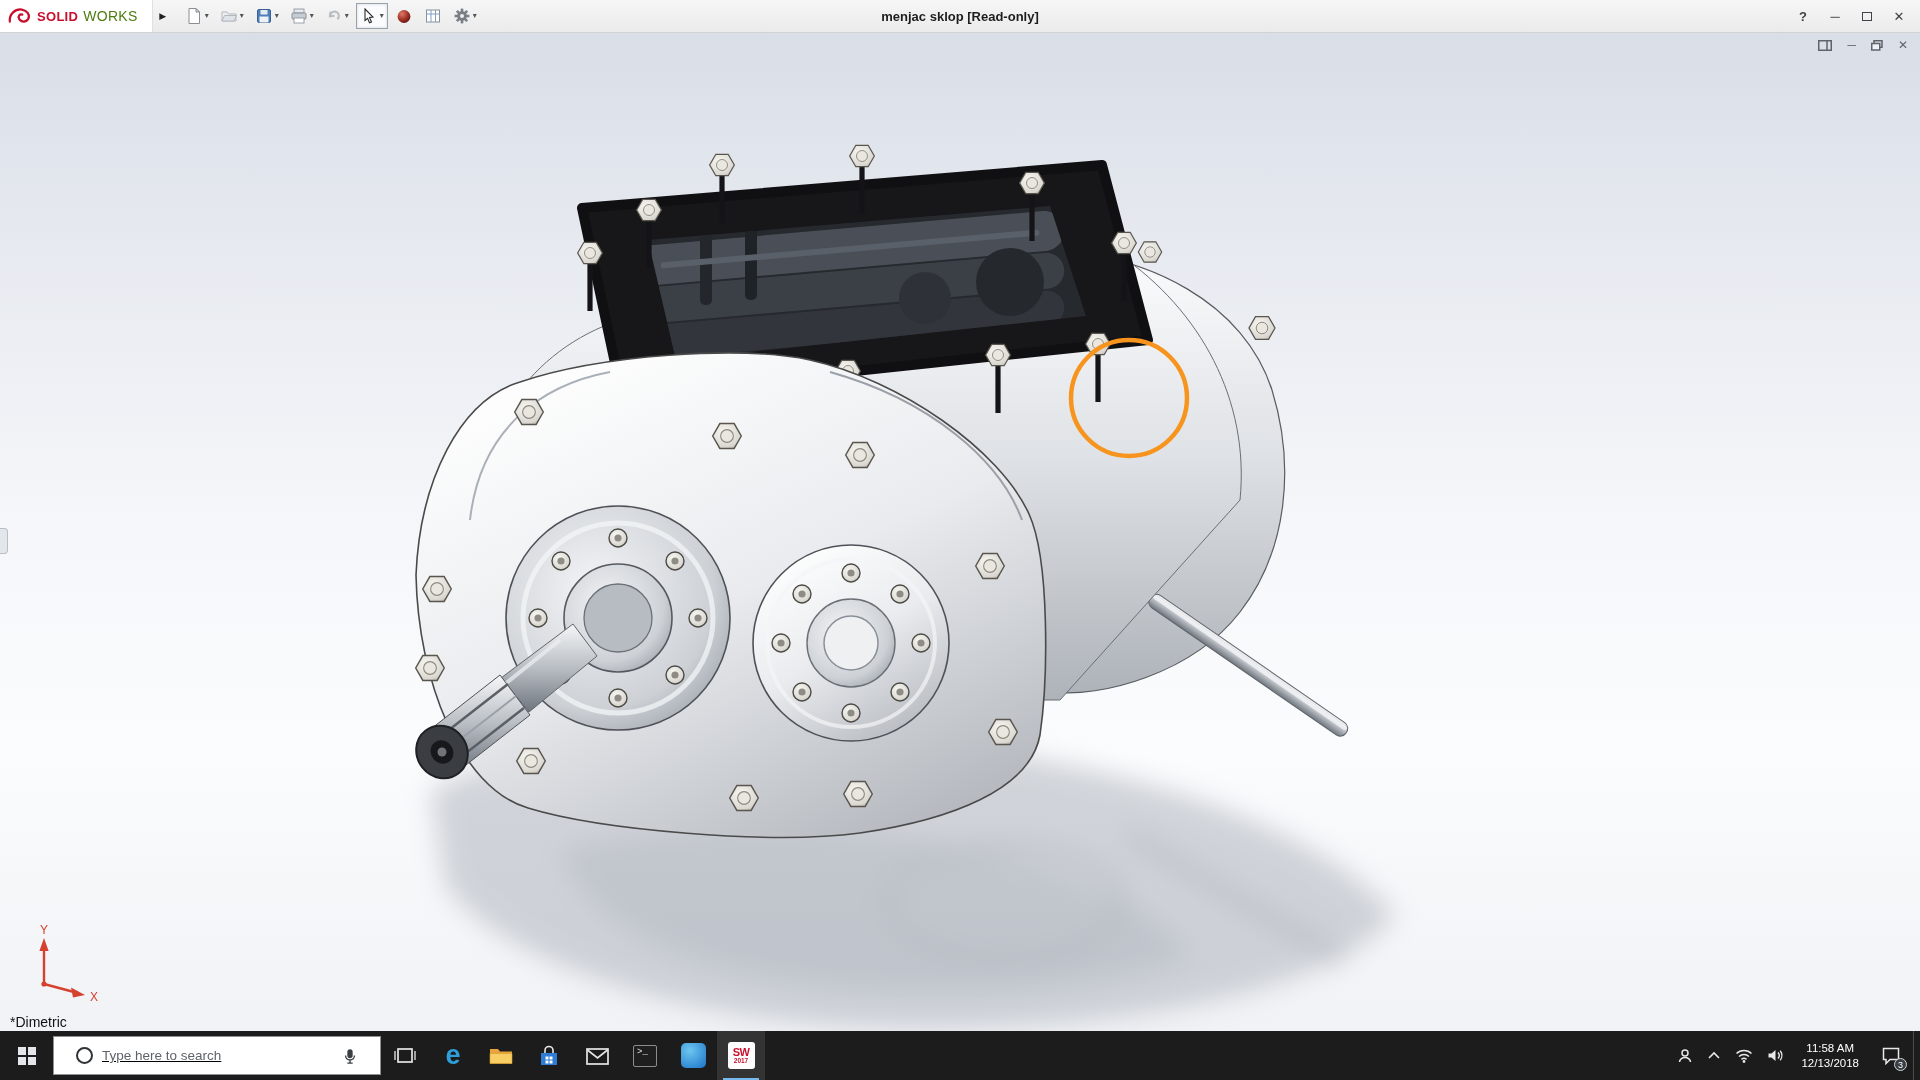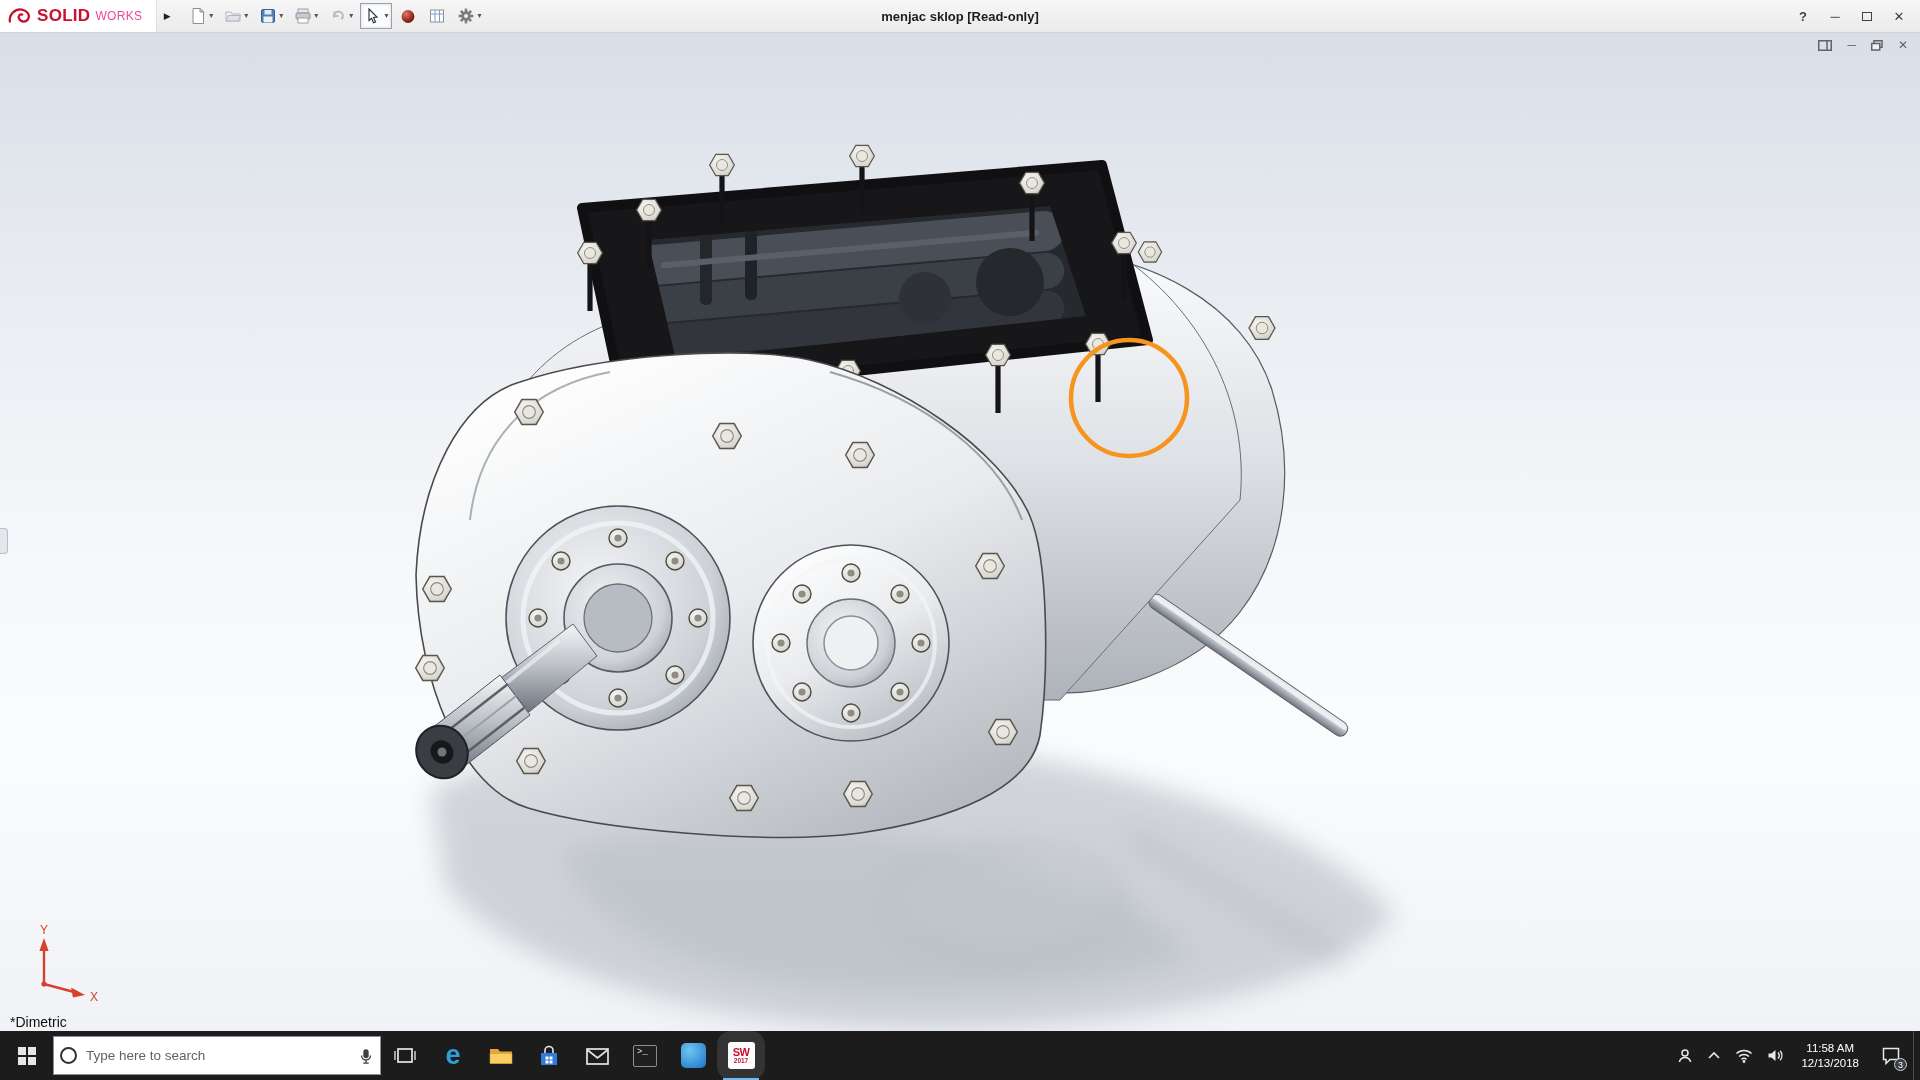--- a/index.html
+++ b/index.html
@@ -1,22 +1,22 @@
 <!DOCTYPE html>
 <html><head>
 <meta charset="utf-8">
 <style>
   * { margin:0; padding:0; box-sizing:border-box; }
   html,body { width:1920px; height:1080px; overflow:hidden; font-family:"Liberation Sans", sans-serif; background:#fff; }
 
   
   .titlebar{position:absolute;top:0;left:0;right:0;height:33px;background:linear-gradient(#f6f6f6,#ebebeb);border-bottom:1px solid #d2d2d2;display:flex;align-items:center;z-index:30;}
   .brand{height:100%;background:#fff;display:flex;align-items:center;gap:5px;padding:0 14px 0 8px;border-right:1px solid #e0e0e0;}
-  .brand-solid{color:#c8102e;font-weight:bold;font-size:17px;letter-spacing:.3px;}
-  .brand-works{color:#ec4899;font-weight:300;font-size:12px;letter-spacing:.3px;}
+  .brand-solid{color:#c8102e;font-weight:bold;font-size:13px;letter-spacing:.3px;}
+  .brand-works{color:#4d7c0f;font-weight:300;font-size:14px;letter-spacing:.3px;}
   .menu-arrow{width:20px;height:100%;border:none;background:transparent;font-size:9px;color:#222;cursor:pointer;}
   .toolbar{display:flex;align-items:center;margin-left:8px;gap:3px;}
   .tool{display:flex;align-items:center;height:26px;padding:2px 3px;border:1px solid transparent;background:transparent;cursor:pointer;}
   .tool.active{border:1px solid #9aa2aa;background:#fbfcfe;box-shadow:inset 0 0 3px #ccd2d9;}
   .tool .drop{font-size:8px;color:#555;margin-left:2px;line-height:1;}
   .tool svg{display:block;}
   .tb-title{position:absolute;left:50%;transform:translateX(-50%);font-size:13px;font-weight:600;color:#1d1d1d;white-space:nowrap;}
   .win-controls{margin-left:auto;display:flex;align-items:center;gap:2px;padding-right:6px;}
   .win-btn{width:30px;height:24px;display:flex;align-items:center;justify-content:center;border:none;background:transparent;color:#3f4347;font-size:13px;cursor:pointer;}
   .max-box{display:inline-block;width:10px;height:9px;border:1.5px solid #3f4347;}
@@ -29,27 +29,27 @@
   .viewport{position:absolute;top:33px;left:0;right:0;bottom:49px;background:linear-gradient(180deg,#d9dee7 0%,#e7eaf0 22%,#f5f7fa 50%,#fbfcfd 72%,#f0f2f5 100%);overflow:hidden;}
   .scene{position:absolute;inset:0;width:100%;height:100%;}
   .view-label{position:absolute;left:10px;bottom:1px;font-size:14px;color:#111;z-index:5;}
   .pane-tab{position:absolute;left:0;top:495px;width:8px;height:26px;background:#e3e6eb;border:1px solid #b9bec6;border-left:none;border-radius:0 4px 4px 0;cursor:pointer;z-index:5;}
 
   
   .taskbar{position:absolute;left:0;right:0;bottom:0;height:49px;background:#1c1c1c;display:flex;align-items:center;z-index:40;}
   .start-btn{width:53px;height:100%;display:flex;align-items:center;justify-content:center;border:none;background:transparent;cursor:pointer;}
   .win-glyph{display:grid;grid-template-columns:8px 8px;grid-template-rows:8px 8px;gap:2px;}
   .win-glyph span{background:#e4e6e9;}
-  .search-box{width:328px;height:39px;background:#fff;border:1px solid #8d9196;display:flex;align-items:center;gap:9px;padding:0 6px;}
+  .search-box{width:328px;height:39px;background:#fff;border:1px solid #8d9196;display:flex;align-items:center;gap:9px;padding:0 22px;text-decoration:underline;}
   .cortana-ring{width:17px;height:17px;border:2px solid #2f3237;border-radius:50%;flex:none;}
   .search-input{flex:1;border:none;outline:none;font-size:13.5px;color:#5f6368;background:transparent;font-family:"Liberation Sans",sans-serif;}
   .search-input::placeholder{color:#5f6368;}
   .tb-apps{display:flex;height:100%;}
   .tb-app{width:48px;height:100%;display:flex;align-items:center;justify-content:center;border:none;background:transparent;cursor:pointer;position:relative;}
-  .tb-app.active{background:rgba(255,255,255,.10);border-radius:14px;}
+  .tb-app.active{background:rgba(255,255,255,.10);}
   .tb-app.active::after{content:"";position:absolute;left:6px;right:6px;bottom:0;height:2px;background:#76b9ed;}
   .edge-e{font-size:27px;font-weight:bold;color:#2e9fd9;line-height:1;}
   .cmd-icon{width:24px;height:22px;background:#1f1f1f;border:1.5px solid #8d8d8d;border-radius:2px;display:flex;align-items:flex-start;padding:2px 3px;}
   .cmd-glyph{color:#e8e8e8;font-family:"Liberation Mono",monospace;font-size:9px;line-height:1;}
   .sw-icon{width:27px;height:27px;background:#fdfdfd;border-radius:3px;display:flex;flex-direction:column;align-items:center;justify-content:center;line-height:1;}
   .sw-top{color:#c8102e;font-weight:bold;font-size:11px;letter-spacing:-.5px;}
   .sw-year{color:#c8102e;font-size:6.5px;font-weight:bold;}
   .blue-app{width:25px;height:25px;border-radius:5px;background:radial-gradient(circle at 35% 30%,#6ec6f0,#1b74c8);}
   .tray{margin-left:auto;display:flex;align-items:center;height:100%;}
   .tray-btn{border:none;background:transparent;color:#e8e8e8;height:100%;display:flex;align-items:center;justify-content:center;padding:0 7px;cursor:pointer;}

